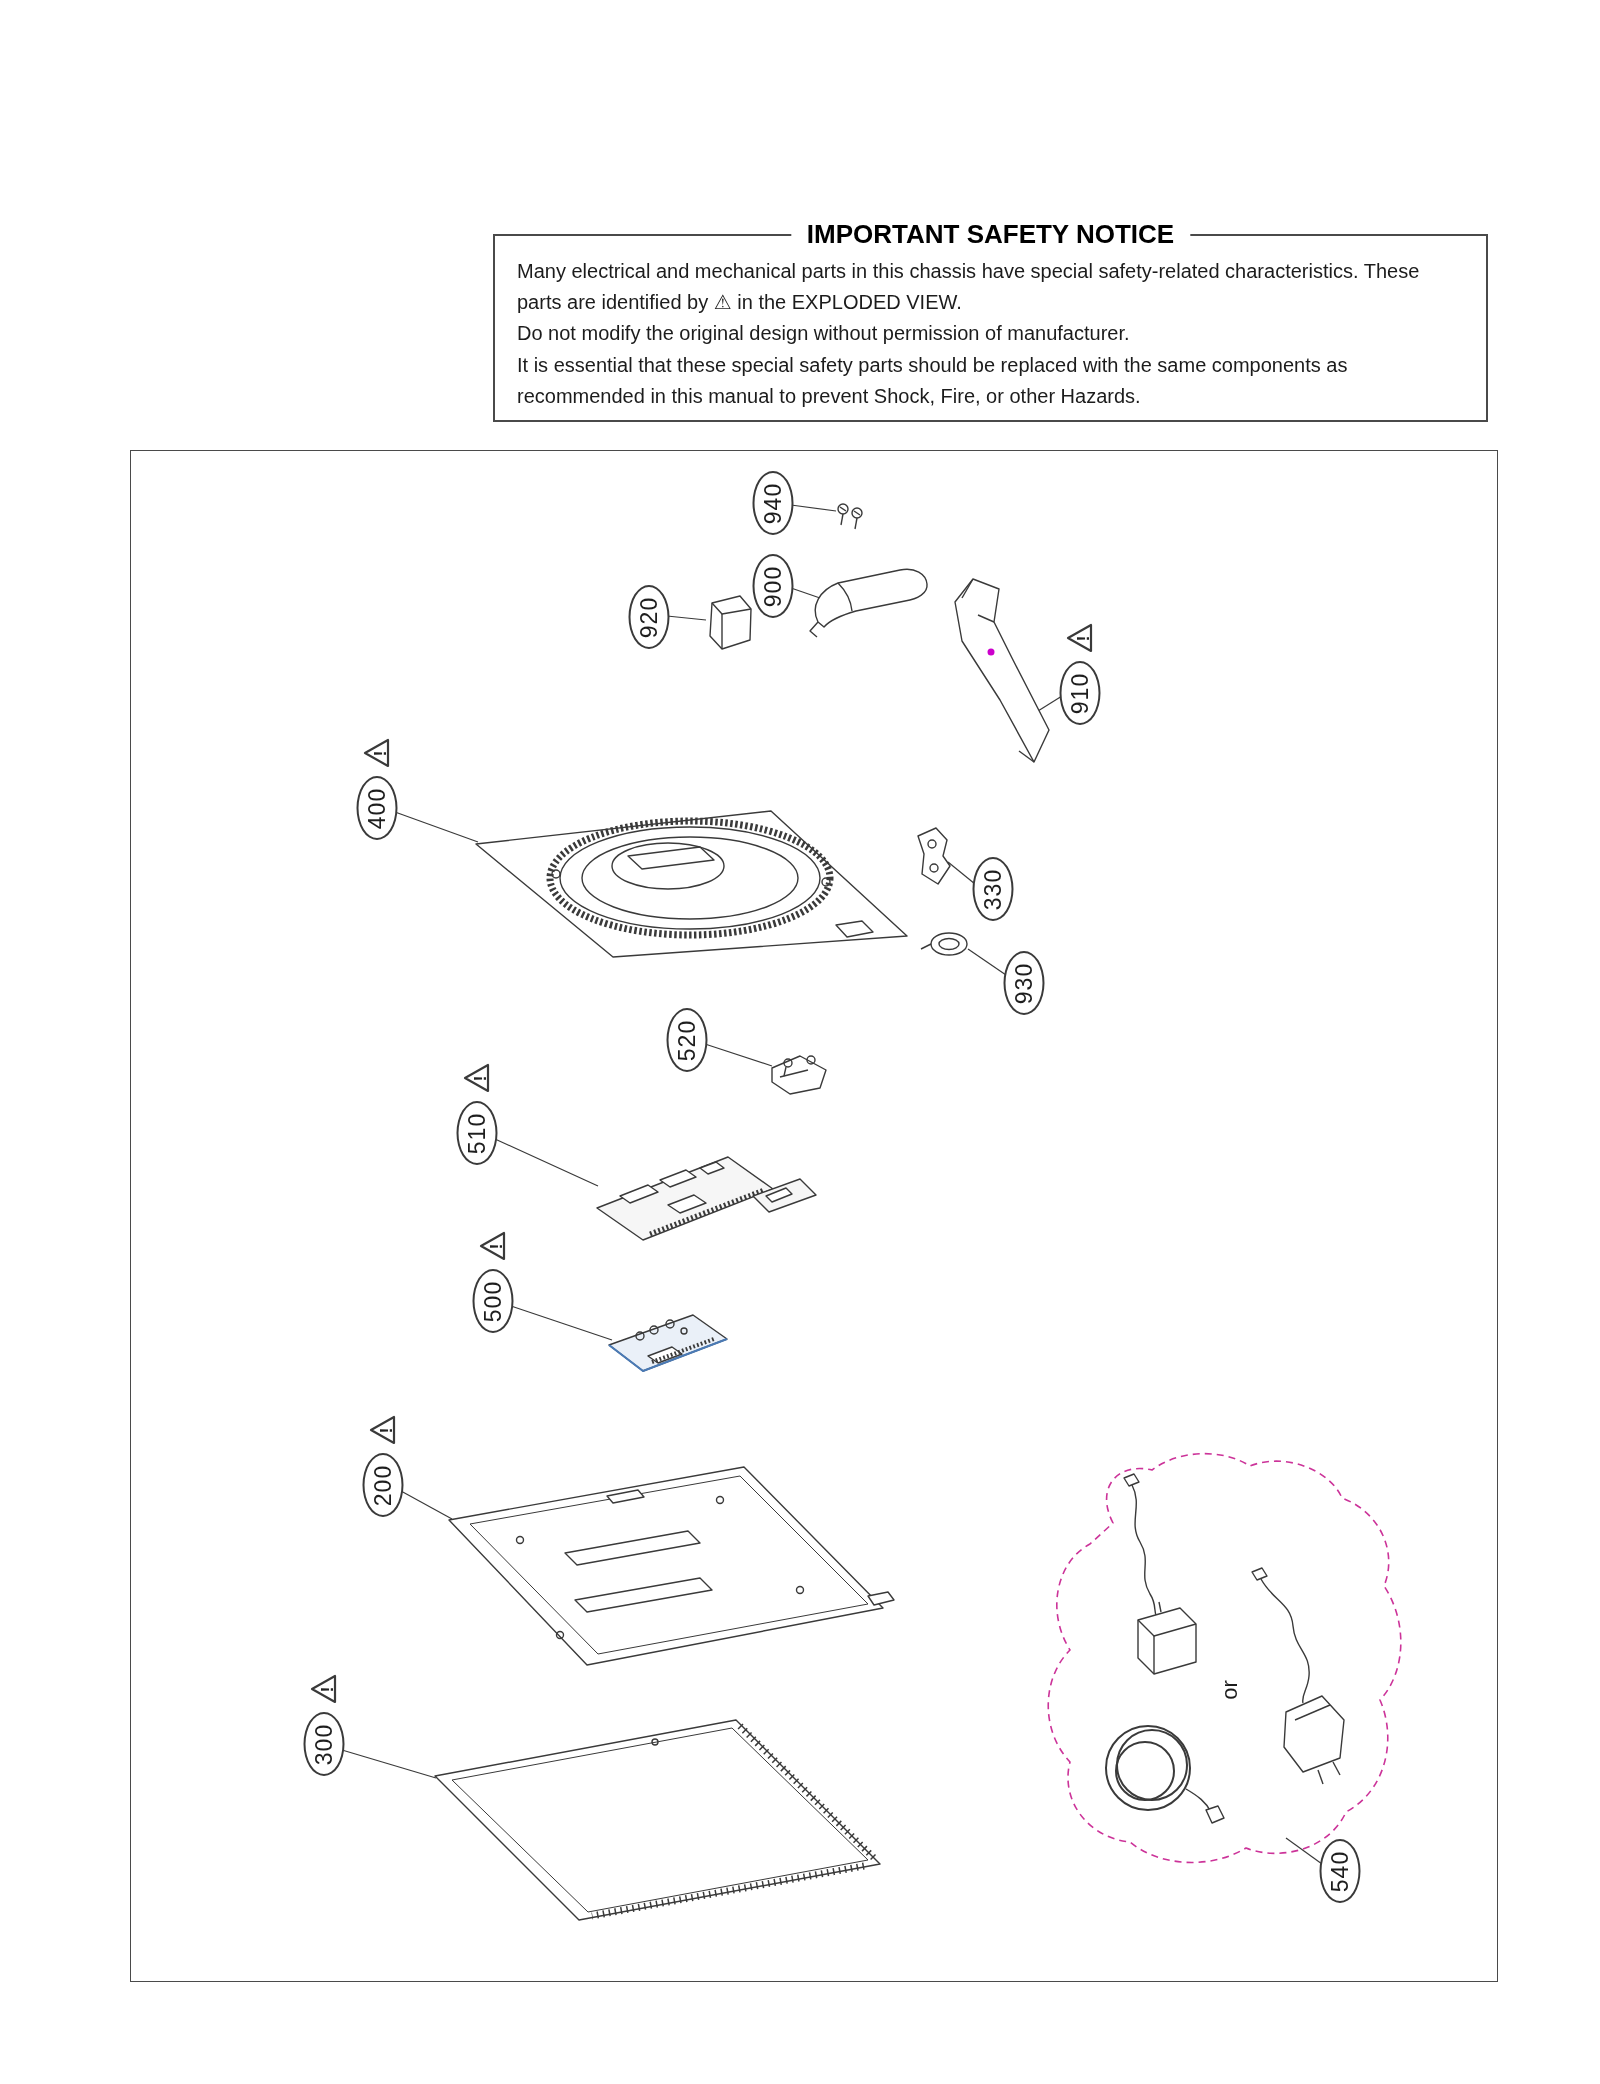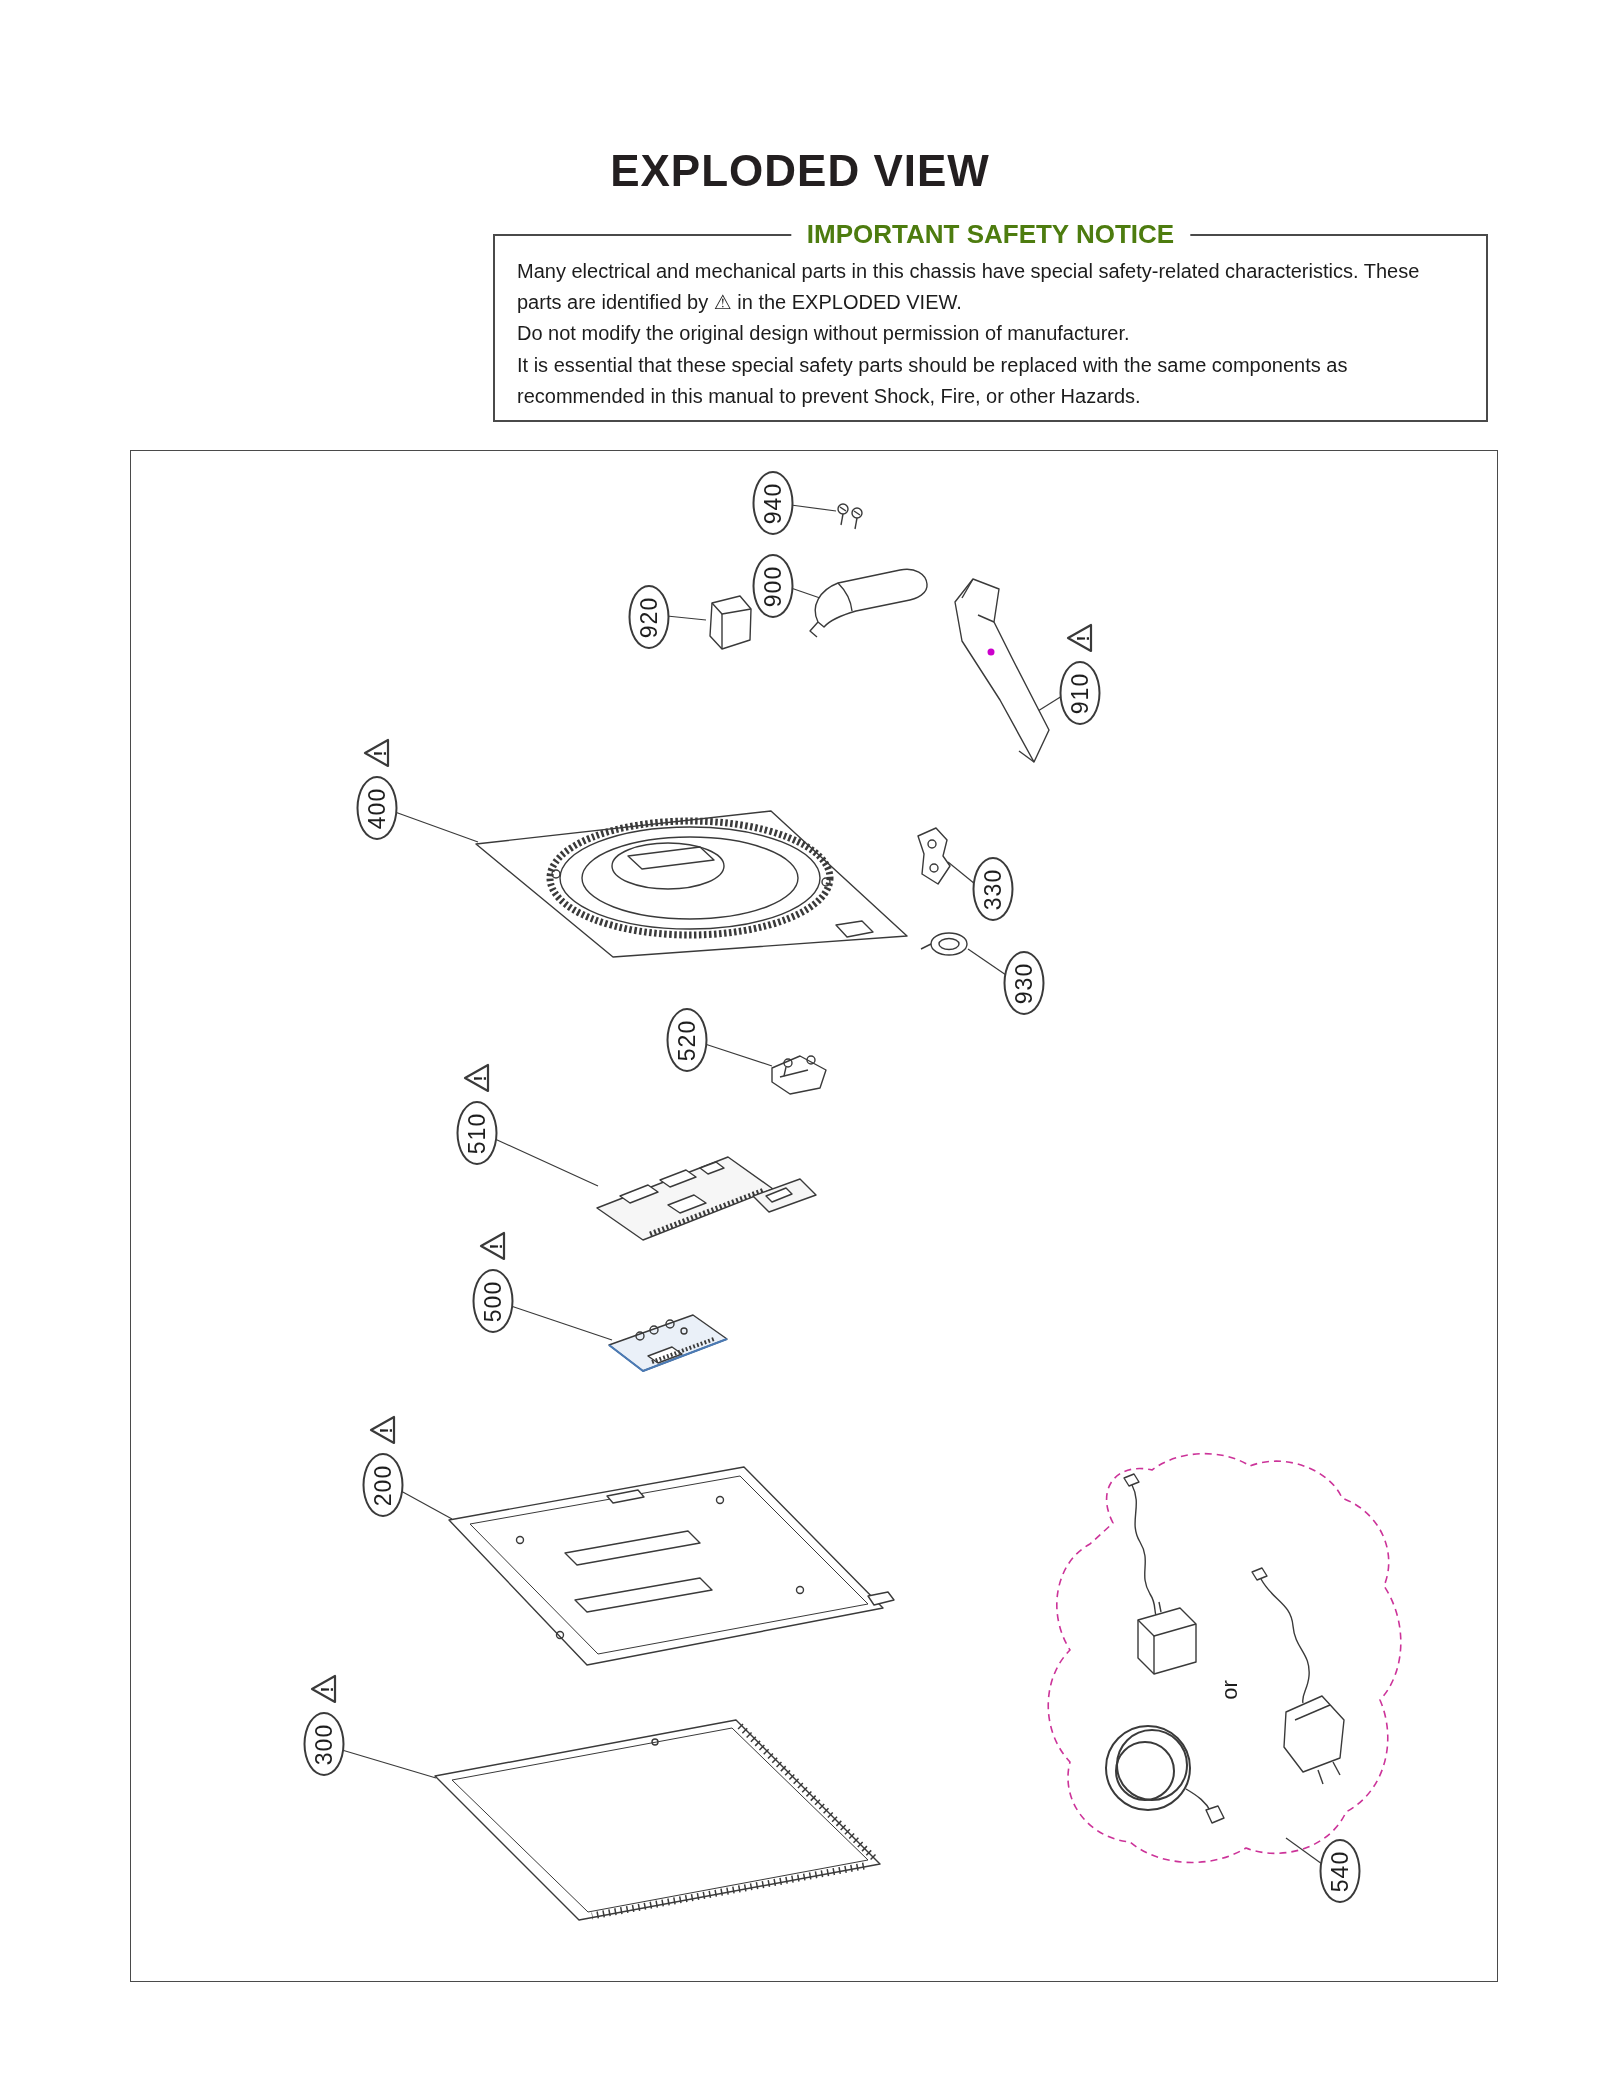--- a/index.html
+++ b/index.html
@@ -11,21 +11,21 @@
     position:absolute;top:146px;left:0;width:100%;text-align:center;
     font-size:44px;font-weight:bold;color:#231f20;letter-spacing:1px;
   }
   .notice{
     position:absolute;left:493px;top:234px;width:995px;height:188px;
     border:2px solid #4a4a4a;box-sizing:border-box;padding:20px 22px 10px 22px;
   }
   .notice-heading{
     position:absolute;top:-17px;left:50%;transform:translateX(-50%);
     background:#ffffff;padding:0 16px;font-size:26px;font-weight:bold;
-    color:#4d7c0f;white-space:nowrap;
+    color:#000000;white-space:nowrap;
   }
   .notice p{margin:0;font-size:20px;line-height:1.56;color:#1c1c1c;}
   .frame{
     position:absolute;left:130px;top:450px;width:1368px;height:1532px;
     border:1.5px solid #4a4a4a;box-sizing:border-box;
   }
   #drawing{position:absolute;left:0;top:0;width:1600px;height:2084px;pointer-events:none;}
   #callout-layer{position:absolute;left:0;top:0;width:1600px;height:2084px;}
   .callout{position:absolute;width:0;height:0;}
   .badge{
@@ -34,21 +34,20 @@
     background:#ffffff;display:flex;align-items:center;justify-content:center;
   }
   .rot{transform:rotate(-90deg);font-size:23px;color:#1e1e1e;letter-spacing:1px;white-space:nowrap;}
   .warn{position:absolute;left:0;top:-55px;transform:translate(-50%,-50%);width:34px;height:34px;}
 </style>
 </head>
 <body>
 
 <div id="page">
 
-  <div class="page-title">EXPLODED VIEW</div>
 
   <div class="notice">
     <div class="notice-heading">IMPORTANT SAFETY NOTICE</div>
     <p>Many electrical and mechanical parts in this chassis have special safety-related characteristics. These parts are identified by ⚠  in the  EXPLODED VIEW.</p>
     <p>Do not modify the original design without permission of manufacturer.</p>
     <p>It is essential that these special safety parts should be replaced with the same components as recommended in this manual to prevent Shock, Fire, or other Hazards.</p>
   </div>
 
   <div class="frame"></div>
 

